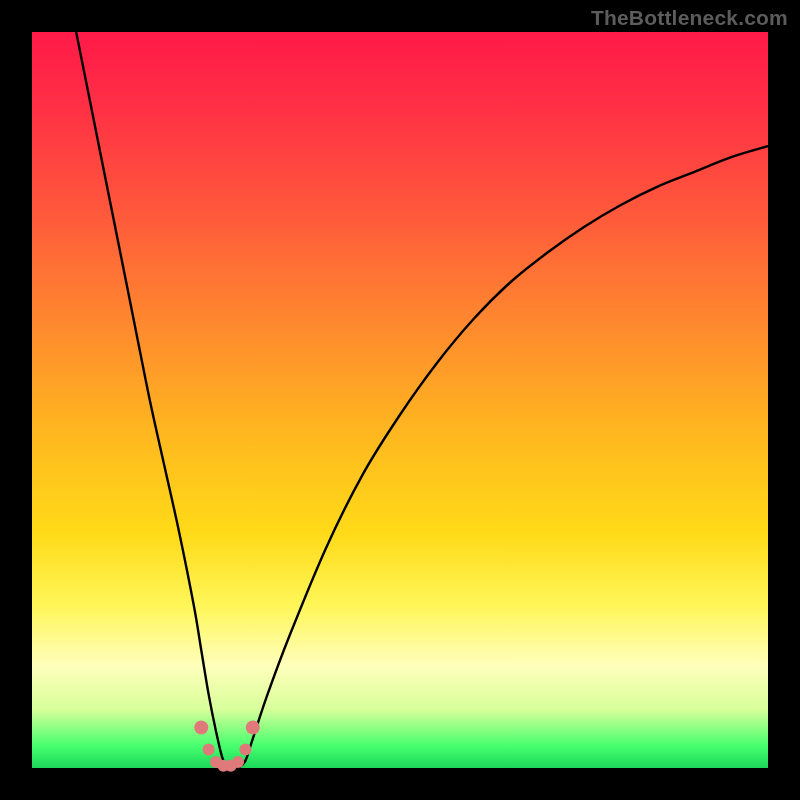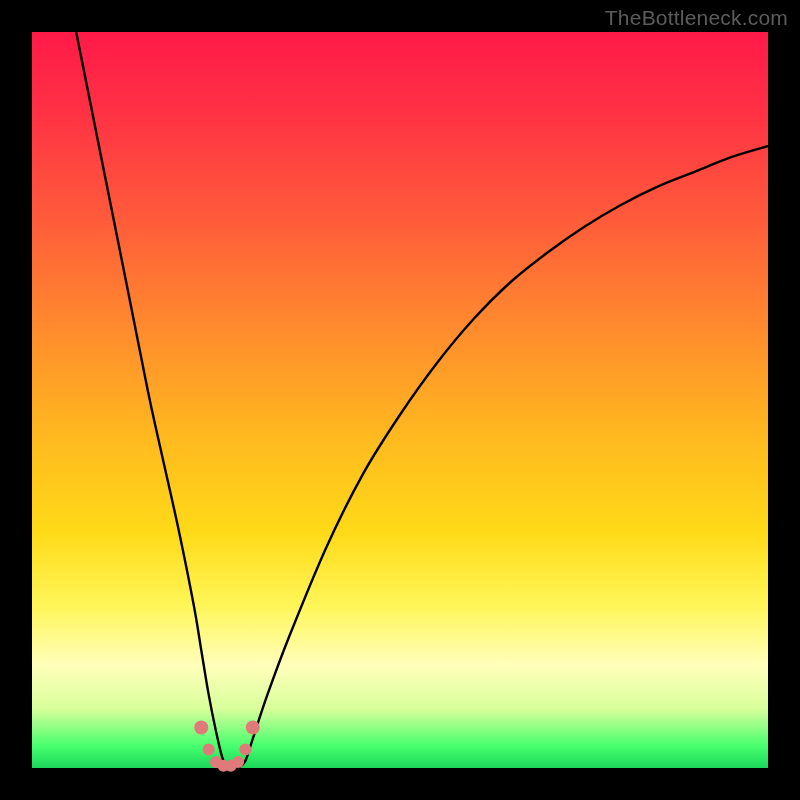--- a/index.html
+++ b/index.html
@@ -39,21 +39,21 @@
       #47ff6e 97%,
       #1cd65a 100%
     );
   }
   .watermark {
     position: absolute;
     top: 6px;
     right: 12px;
     color: #5c5c5c;
     font-size: 21px;
-    font-weight: 400;
+    font-weight: 700;
     letter-spacing: 0.2px;
     z-index: 10;
   }
   svg.curve {
     position: absolute;
     left: 0; top: 0;
     width: 736px;
     height: 736px;
     overflow: visible;
   }

